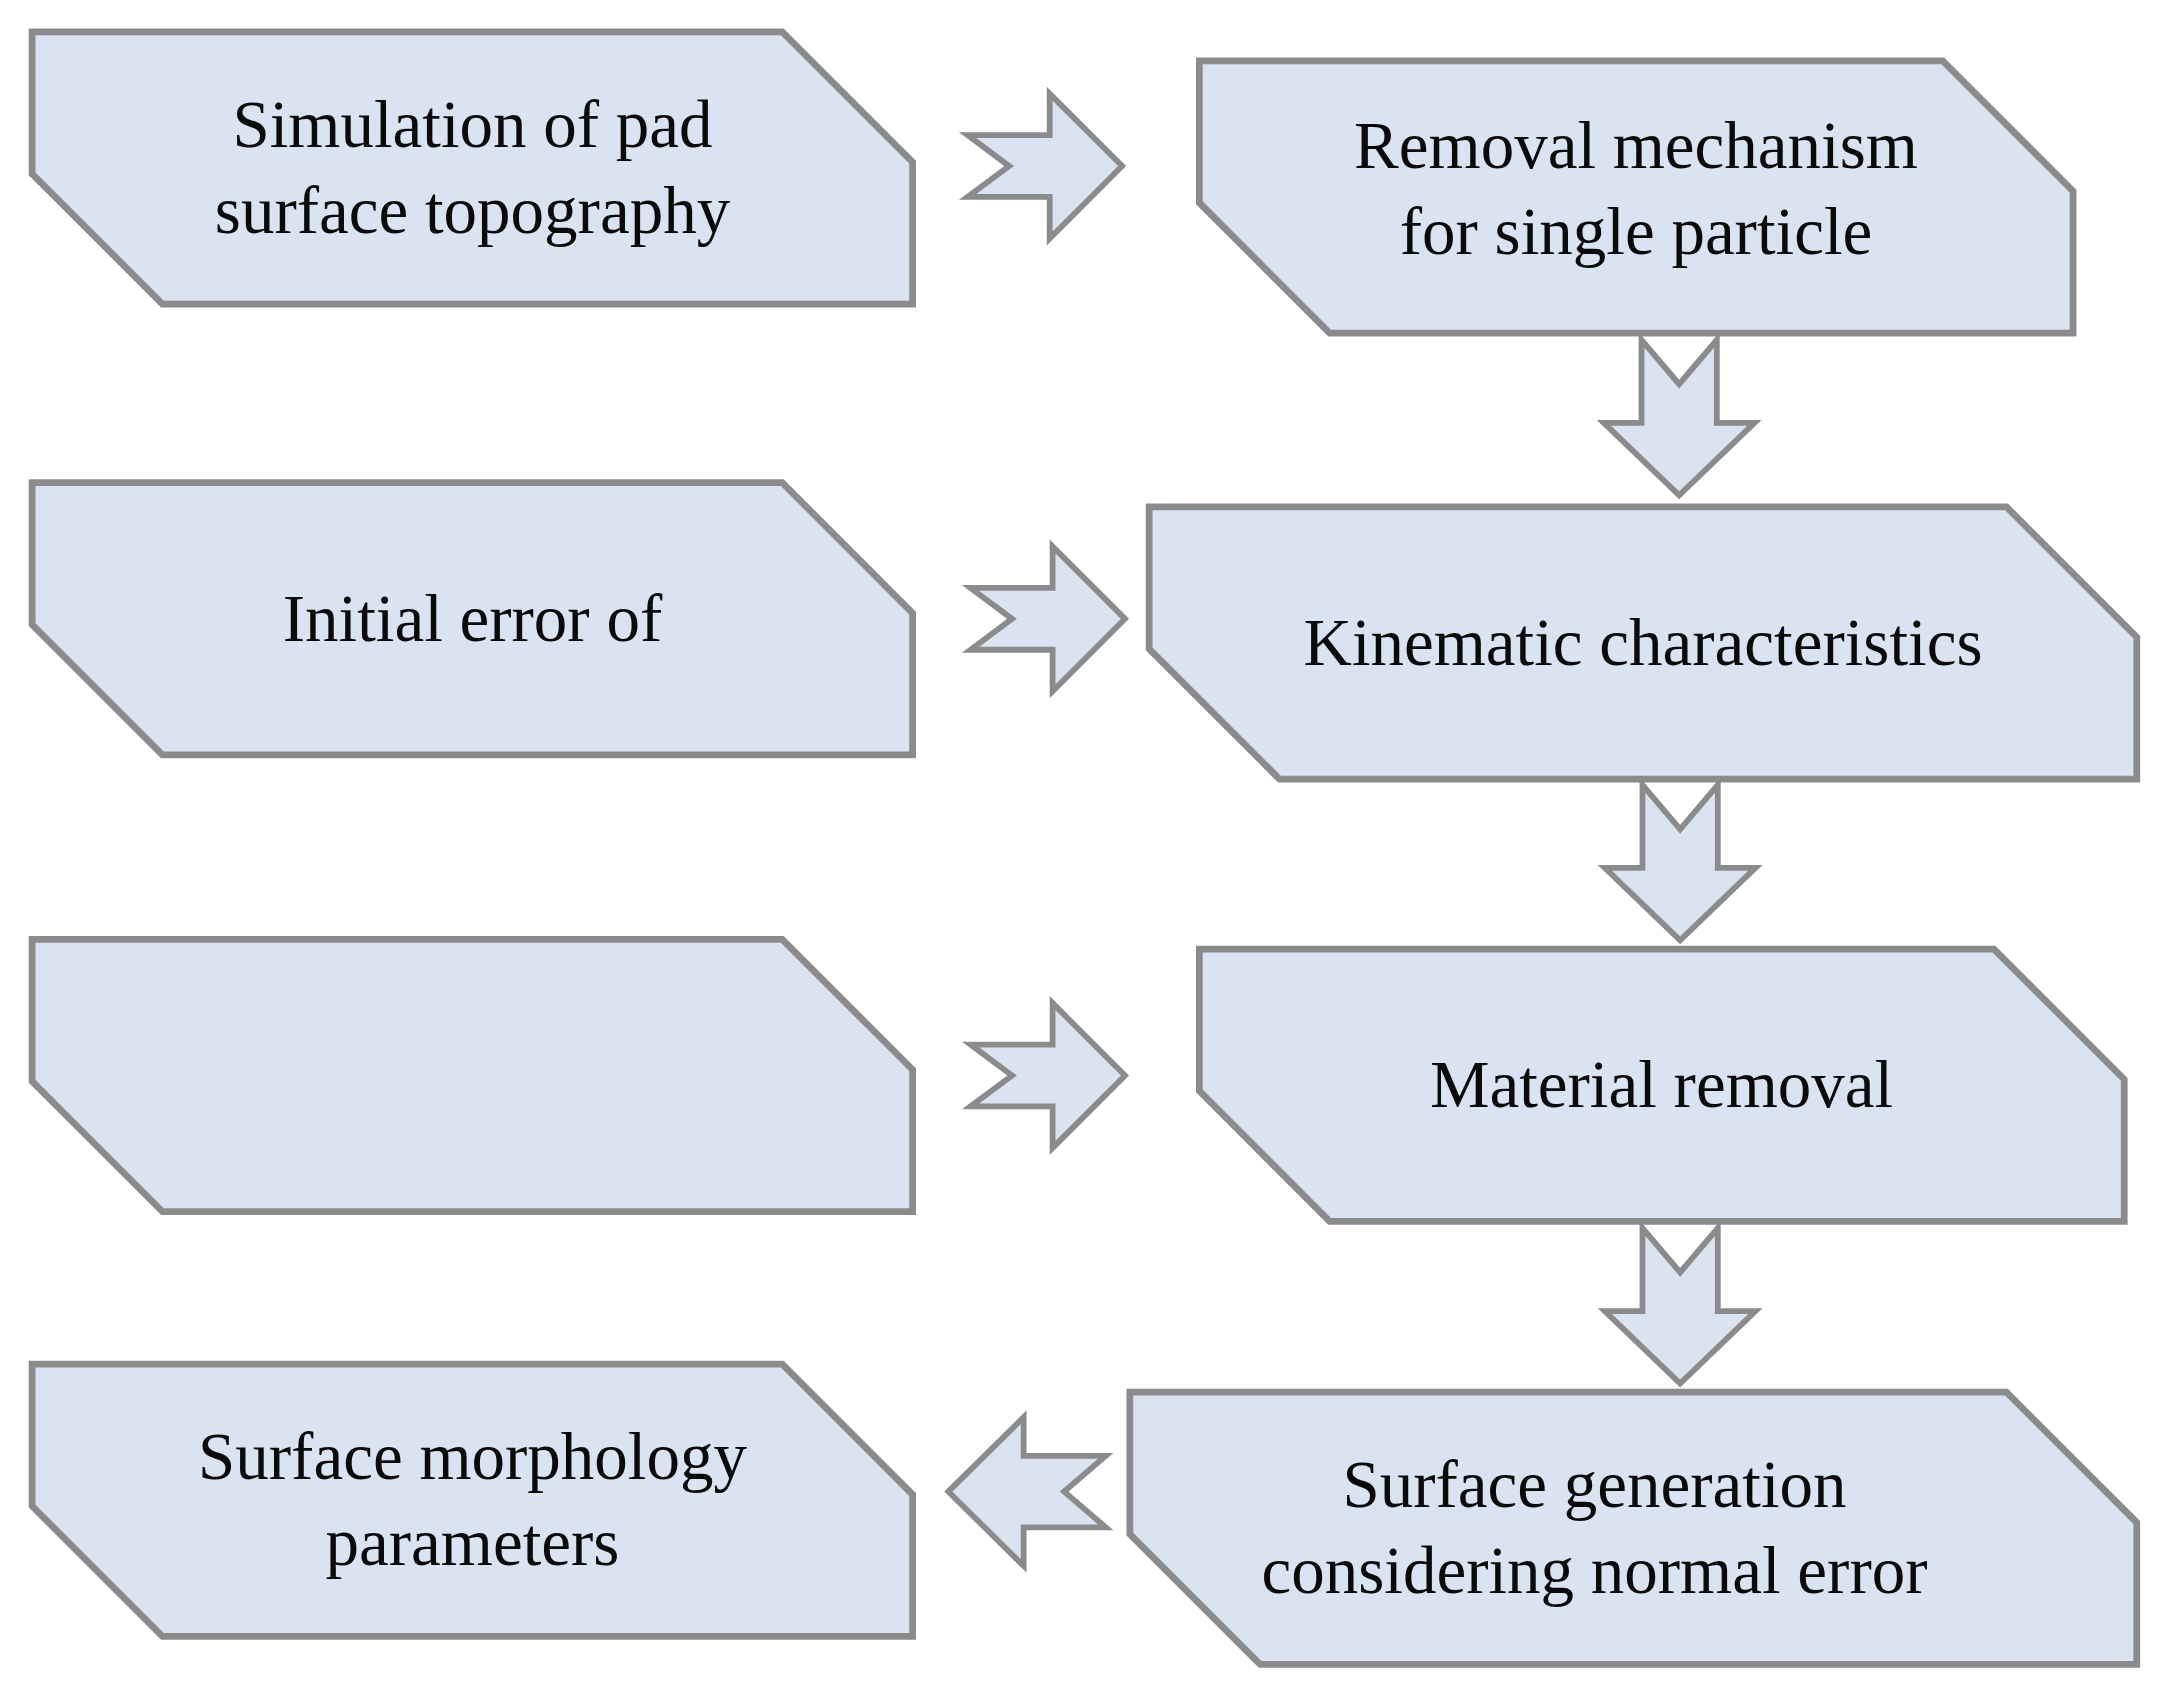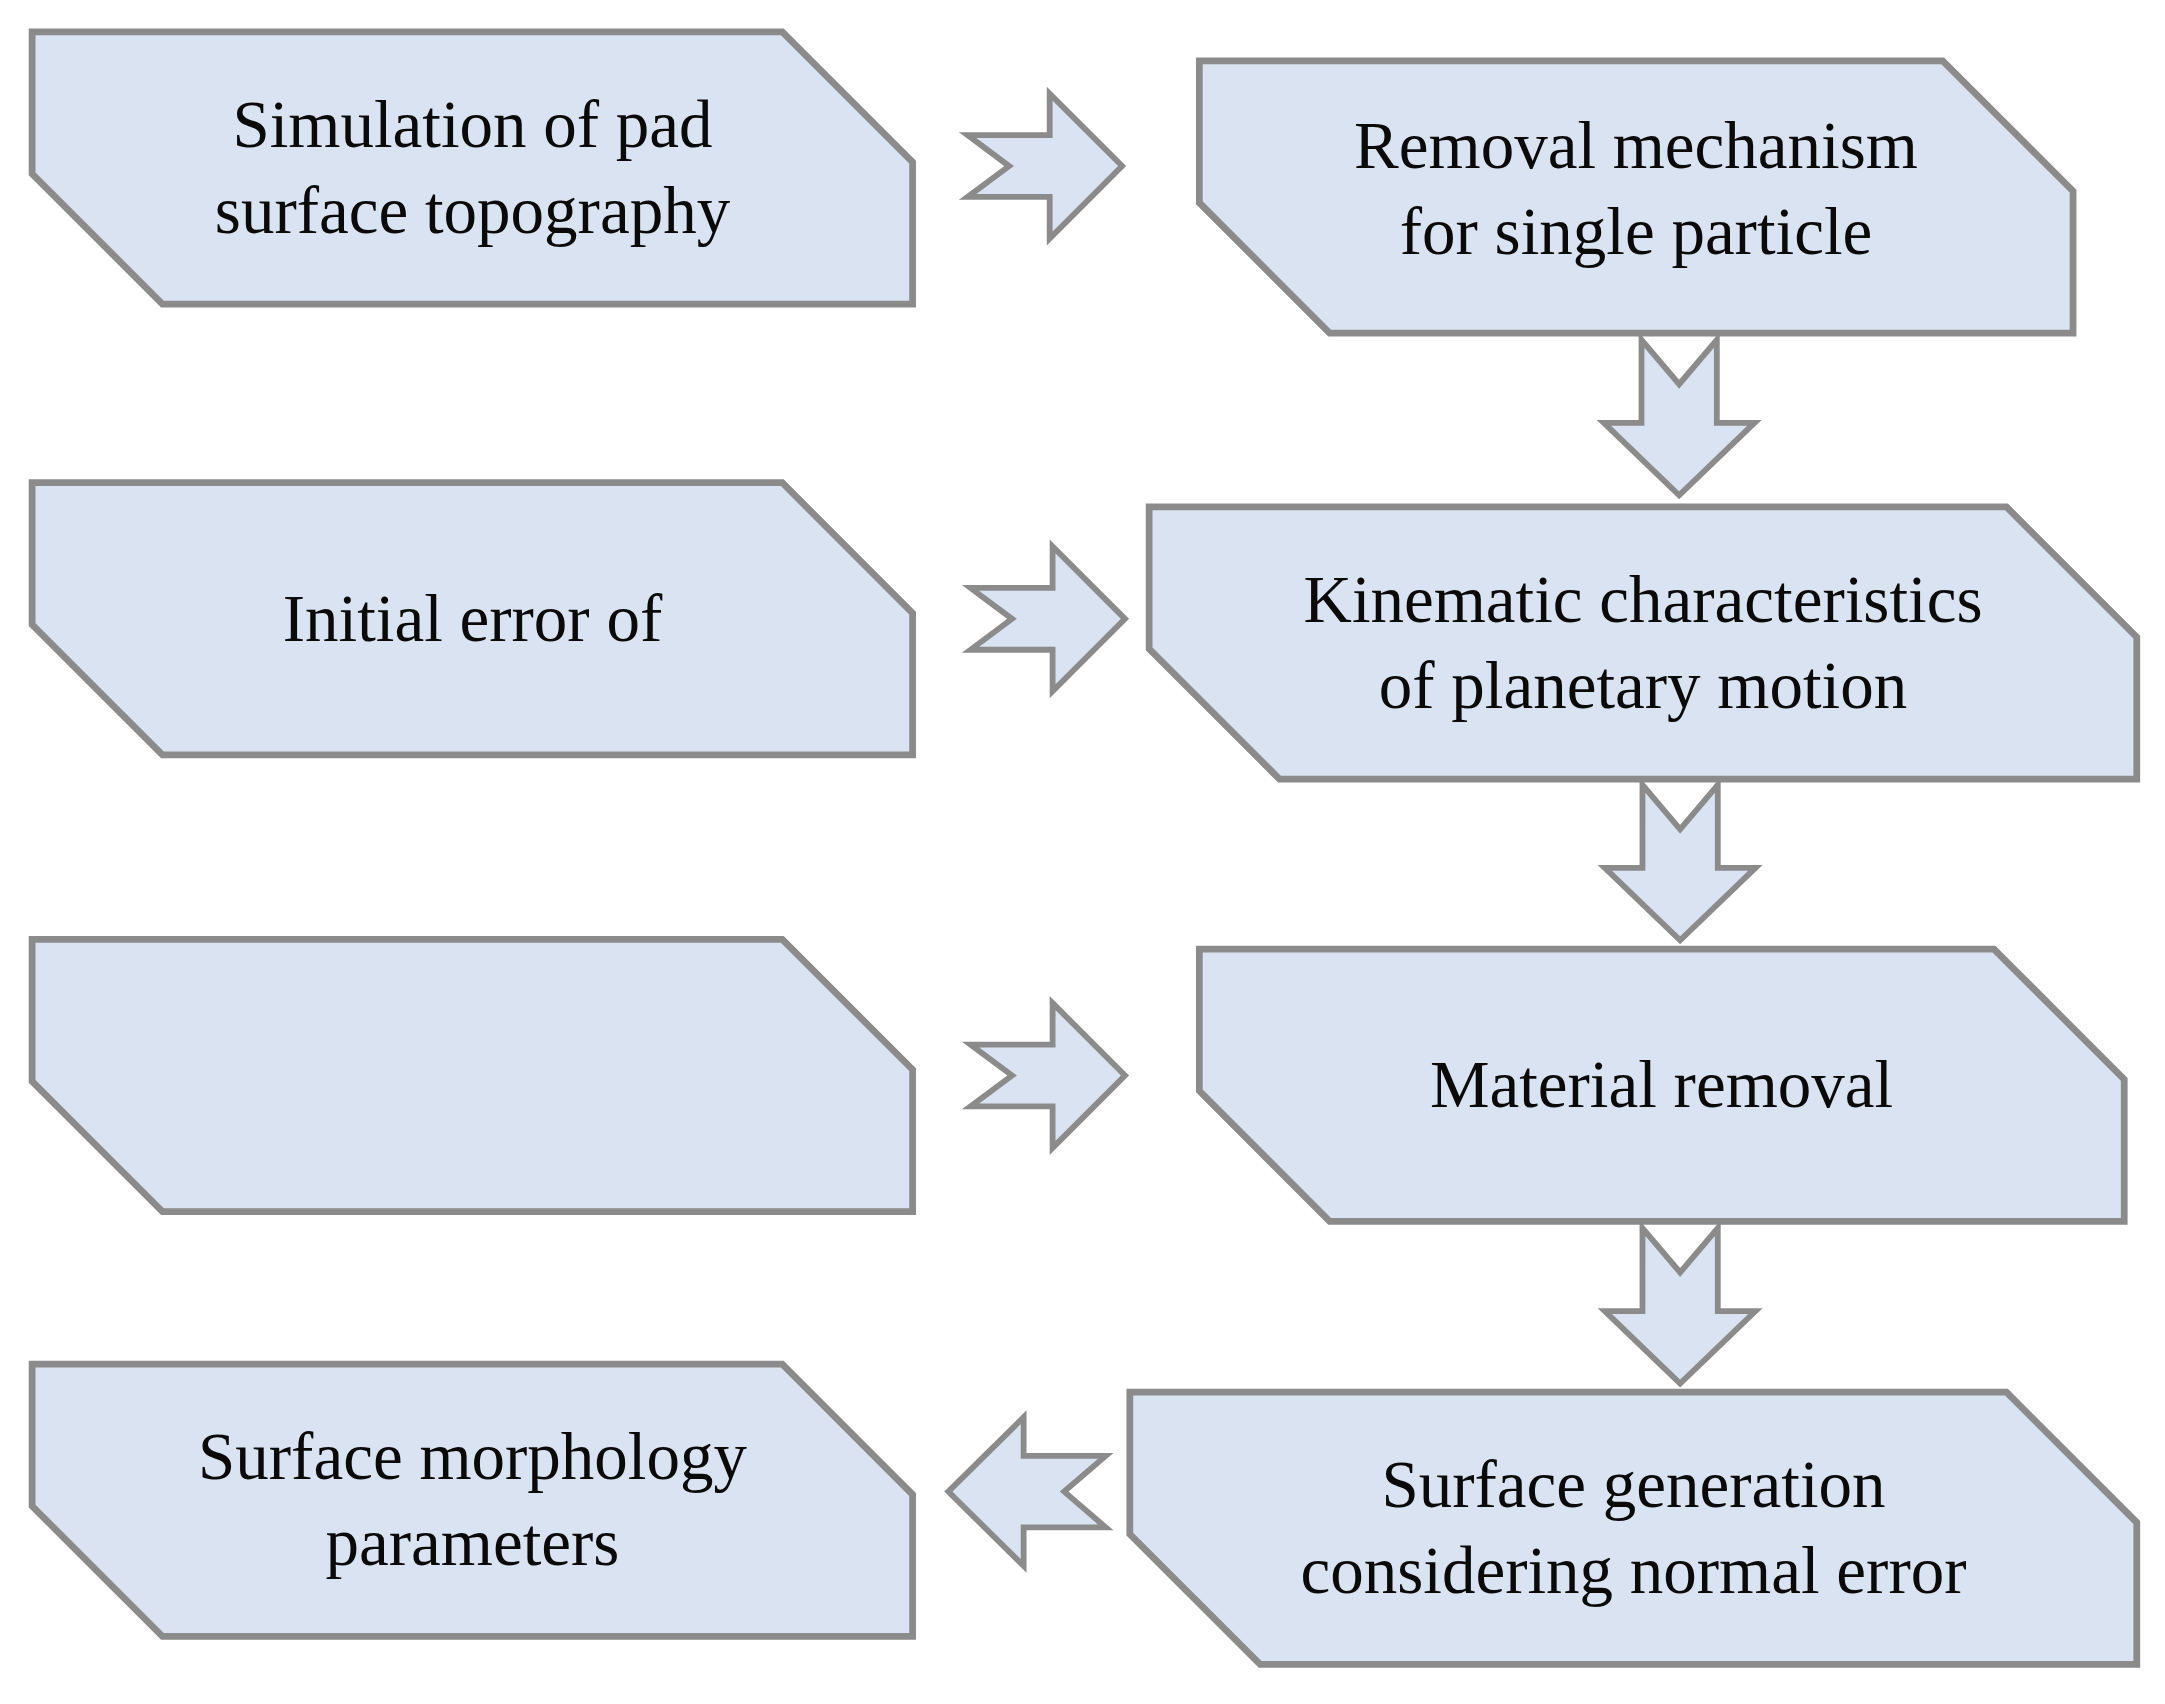--- a/index.html
+++ b/index.html
@@ -78,32 +78,31 @@
     <div>Removal mechanism</div>
     <div>for single particle</div>
   </div>
 
   <div class="label" style="left:32px; top:483px; width:881px; height:272px">
     <div>Initial error of</div>
   </div>
 
   <div class="label" style="left:1149px; top:507px; width:988px; height:272px">
     <div>Kinematic characteristics</div>
-    <div>of planetary motion</div>
   </div>
 
 
   <div class="label" style="left:1199px; top:949px; width:925px; height:272px">
     <div>Material removal</div>
   </div>
 
   <div class="label" style="left:32px; top:1364px; width:881px; height:272px">
     <div>Surface morphology</div>
     <div>parameters</div>
   </div>
 
-  <div class="label" style="left:1130px; top:1392px; width:1007px; height:272px">
+  <div class="label" style="left:1091px; top:1392px; width:1007px; height:272px">
     <div>Surface generation</div>
     <div>considering normal error</div>
   </div>
 
 </div>
 
 
 </body></html>

